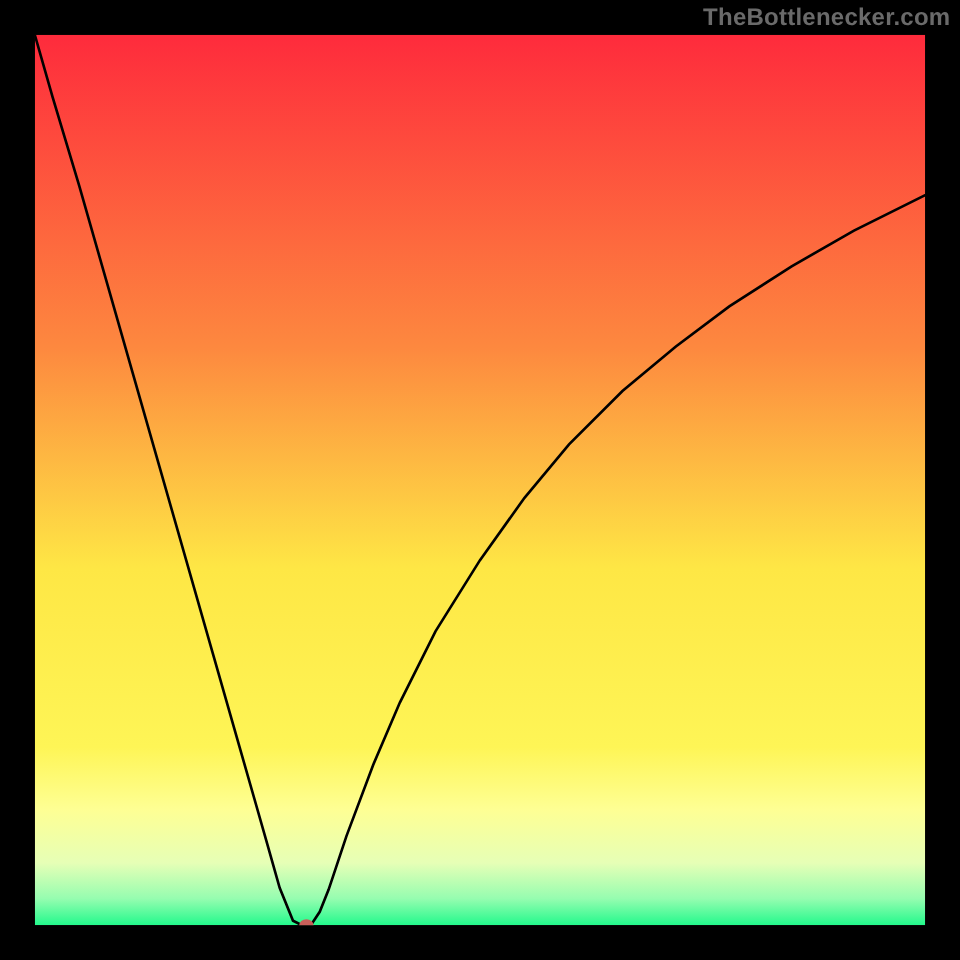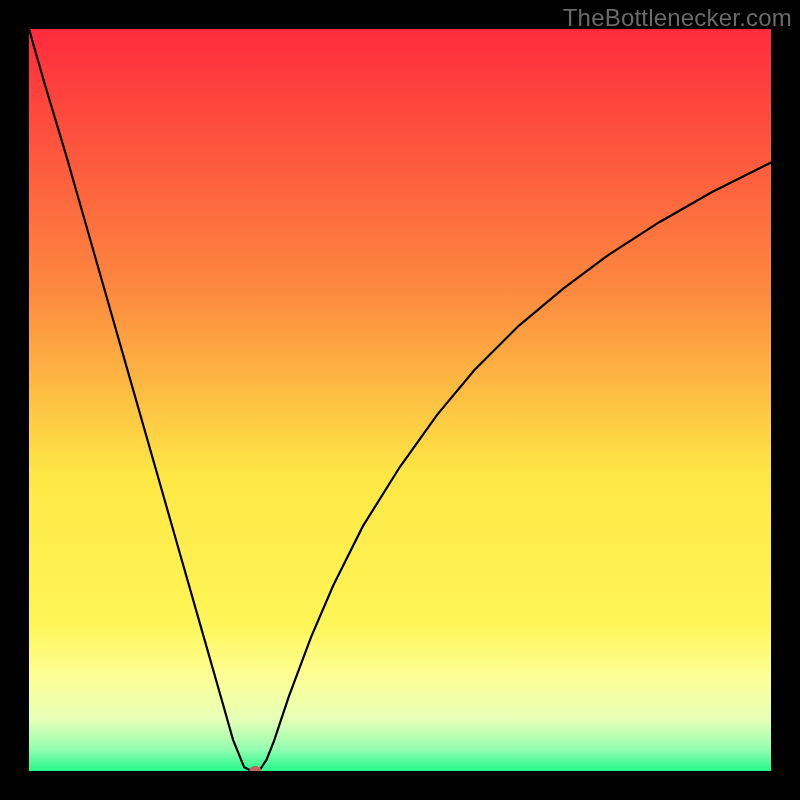--- a/index.html
+++ b/index.html
@@ -24,22 +24,22 @@
     left: 0;
     top: 0;
     width: 742px;
     height: 742px;
   }
   .watermark {
     position: absolute;
     top: 4px;
     right: 8px;
     color: #6a6a6a;
-    font-size: 24px;
-    font-weight: 400;
+    font-size: 20px;
+    font-weight: 700;
     letter-spacing: 0.2px;
     user-select: none;
   }
 </style>
 </head>
 <body>
 
 <div class="chart-frame">
   <svg class="plot-area" viewBox="0 0 742 742" preserveAspectRatio="none">
     <defs>

